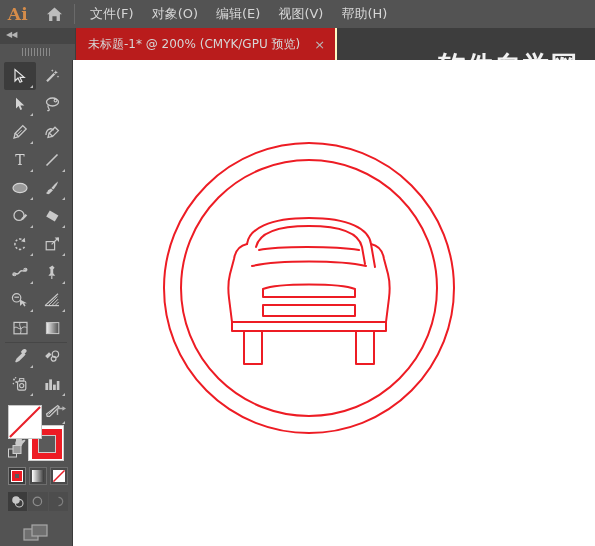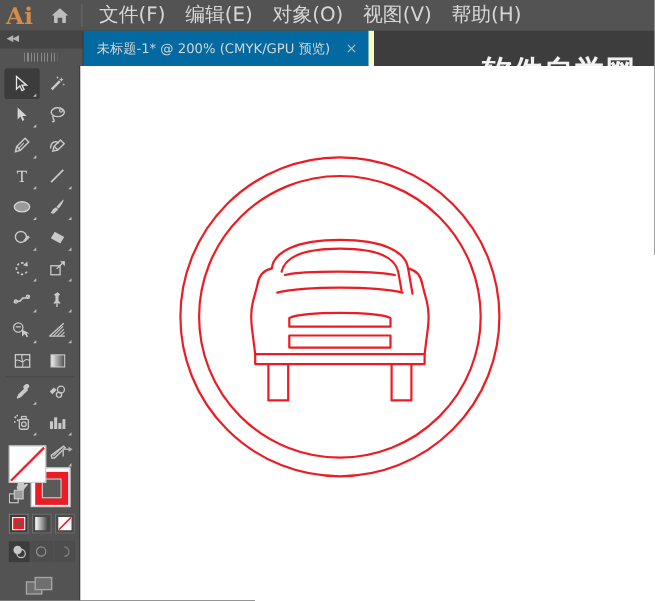--- a/index.html
+++ b/index.html
@@ -11,33 +11,33 @@
   }
   #app{position:relative;width:595px;height:546px;overflow:hidden;background:#535353;}
 
   
   .menubar{
     position:absolute;left:0;top:0;width:595px;height:28px;
     background:#535353;display:flex;align-items:center;
   }
   .ai-logo{
     width:36px;height:28px;display:flex;align-items:center;justify-content:center;
-    color:#d58c4a;font-size:21px;font-weight:bold;letter-spacing:.5px;
+    color:#d58c4a;font-size:17px;font-weight:bold;letter-spacing:.5px;
     font-family:"DejaVu Serif","Liberation Serif",serif;
   }
   .home-btn{
     width:36px;height:28px;display:flex;align-items:center;justify-content:center;
   }
   .home-btn svg{display:block;}
   .menu-sep{
     width:1px;height:20px;background:#6a6a6a;margin:0 6px 0 2px;
   }
   .menu-items{display:flex;align-items:center;height:28px;}
   .menu-item{
-    color:#d6d6d6;font-size:18px;padding:0 9px;height:28px;line-height:28px;
+    color:#d6d6d6;font-size:13px;padding:0 9px;height:28px;line-height:28px;
     white-space:nowrap;cursor:default;
   }
 
   
   .tabbar{
     position:absolute;left:0;top:28px;width:595px;height:32px;
     background:#3d3d3d;
   }
   .panel-collapse{
     position:absolute;left:0;top:0;width:75px;height:16px;
@@ -49,23 +49,23 @@
   }
   .panel-grip{
     position:absolute;left:0;top:16px;width:75px;height:16px;background:#535353;
   }
   .panel-grip .dots{
     position:absolute;left:22px;top:4px;width:30px;height:8px;
     background:repeating-linear-gradient(to right,#8a8a8a 0px,#8a8a8a 1px,transparent 1px,transparent 3px);
   }
   .doc-tab{
     position:absolute;left:76px;top:0;height:32px;
-    background:#0369a1;
+    background:#b91c1c;
     display:flex;align-items:center;padding:0 10px 0 12px;
-    border-right:5px solid #fef9c3;
+    border-right:2px solid #fef9c3;
   }
   .doc-tab-title{color:#d6d6d6;font-size:12px;white-space:nowrap;}
   .doc-tab-close{
     color:#b9b9b9;font-size:13px;margin-left:14px;line-height:1;cursor:pointer;
   }
 
   
   .watermark{
     position:absolute;right:4px;top:24px;width:165px;height:40px;
     text-align:center;pointer-events:none;user-select:none;
@@ -171,22 +171,22 @@
   <div class="menubar">
     <div class="ai-logo">Ai</div>
     <div class="home-btn">
       <svg width="19" height="19" viewBox="0 0 19 19">
         <path d="M9.5 2.6 L17 9.2 L14.9 9.2 L14.9 16 L11.6 16 L11.6 11.2 L7.4 11.2 L7.4 16 L4.1 16 L4.1 9.2 L2 9.2 Z" fill="#bdbdbd"></path>
       </svg>
     </div>
     <div class="menu-sep"></div>
     <div class="menu-items">
       <div class="menu-item">文件(F)</div>
+      <div class="menu-item">对象(O)</div>
       <div class="menu-item">编辑(E)</div>
-      <div class="menu-item">对象(O)</div>
       <div class="menu-item">视图(V)</div>
       <div class="menu-item">帮助(H)</div>
     </div>
   </div>
 
   <div class="tabbar">
     <div class="panel-collapse">
       <span class="chev">◀◀</span>
     </div>
     <div class="panel-grip">

